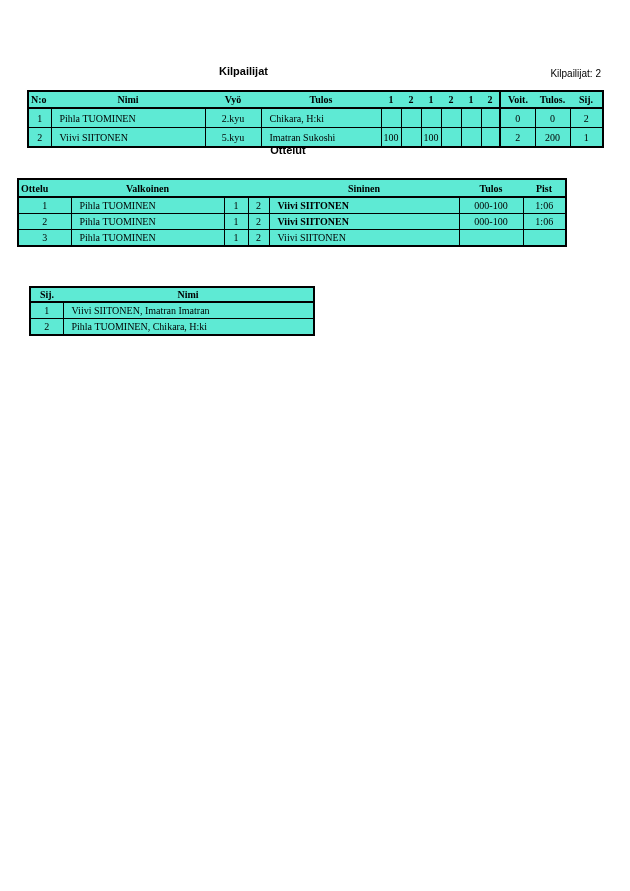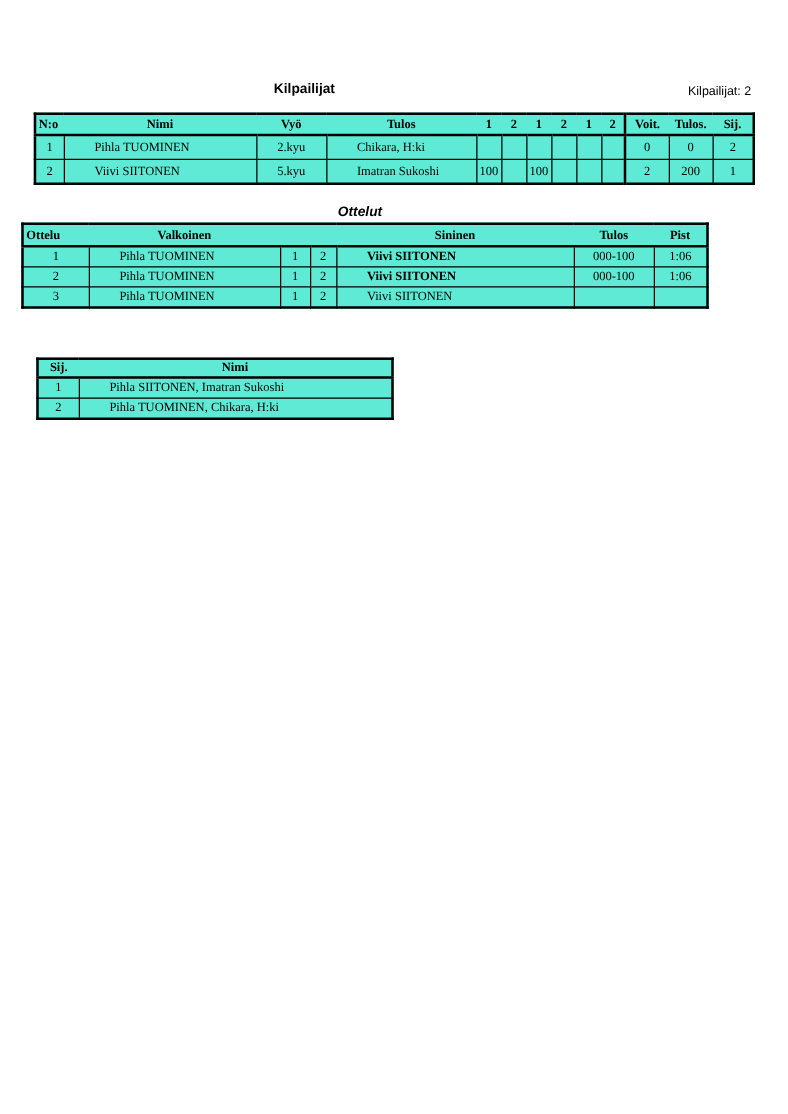--- a/index.html
+++ b/index.html
@@ -18,21 +18,21 @@
   .kilpailijat-heading {
     position: absolute; top: 65px; left: 0; width: 487px;
     text-align: center; font-size: 11px; font-weight: bold;
   }
   .competitors-count {
     position: absolute; top: 68px; right: 29px; font-size: 10px;
   }
   .section-heading {
     position: absolute; text-align: center; font-size: 11px; font-weight: bold;
   }
-  .ottelut-heading { top: 164px; left: 0; width: 576px; font-style: italic; }
+  .ottelut-heading { top: 144px; left: 0; width: 576px; }
   .tulokset-heading { top: 263px; left: 0; width: 342px; }
 
   table {
     position: absolute;
     border-collapse: collapse; table-layout: fixed;
     font-size: 10px; line-height: 11px;
     border: 2px solid #000;
     background: #5eead4;
     font-family: Liberation Serif, serif;
   }
@@ -48,21 +48,21 @@
   }
   .t1 { left: 27px; top: 90px; }
   .t1 td { height: 18px; }
   .t2 { left: 17px; top: 178px; }
   .t2 th { height: 16px; }
   .t2 td { height: 15px; }
   .t3 { left: 29px; top: 286px; }
   .t3 th { height: 13px; }
   .t3 td { height: 15px; }
 
-  .al { text-align: left; padding-left: 24px; }
+  .al { text-align: left; padding-left: 8px; }
   .hl { text-align: left; padding-left: 2px; }
   .thick-left { border-left: 2px solid #000 !important; }
   .b { font-weight: bold; }
 </style>
 </head>
 <body>
 
 <div class="page">
 
   <div class="kilpailijat-heading">Kilpailijat</div>
@@ -197,21 +197,21 @@
     </colgroup>
     <thead>
       <tr>
         <th>Sij.</th>
         <th>Nimi</th>
       </tr>
     </thead>
     <tbody>
       <tr>
         <td>1</td>
-        <td class="al">Pihla SIITONEN, Imatran Sukoshi</td>
+        <td class="al">Viivi SIITONEN, Imatran Imatran</td>
       </tr>
       <tr>
         <td>2</td>
         <td class="al">Pihla TUOMINEN, Chikara, H:ki</td>
       </tr>
     </tbody>
   </table>
 
 </div>
 

